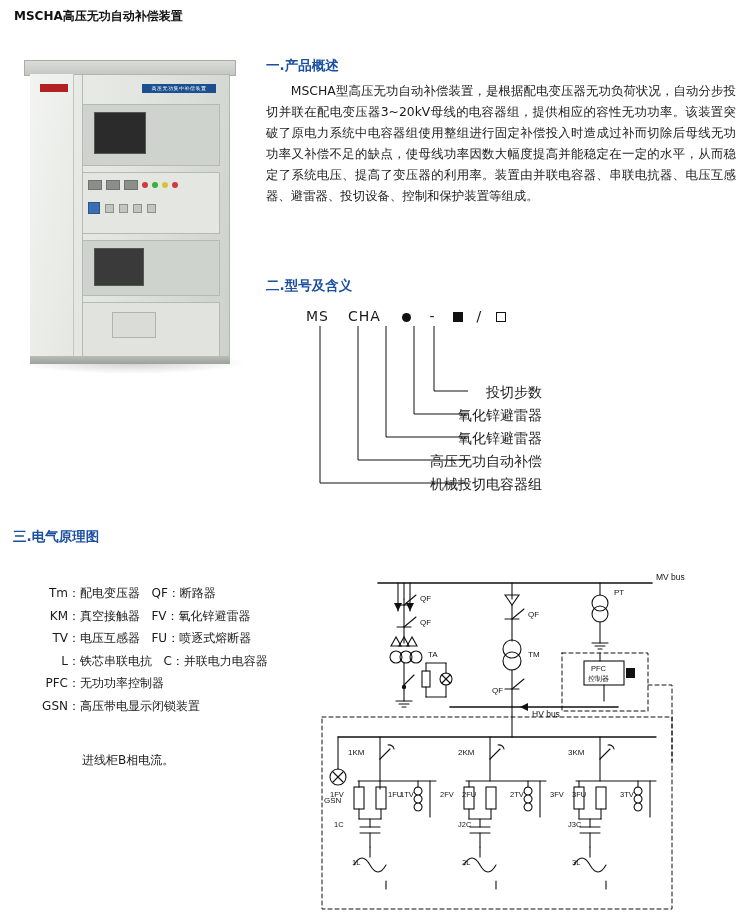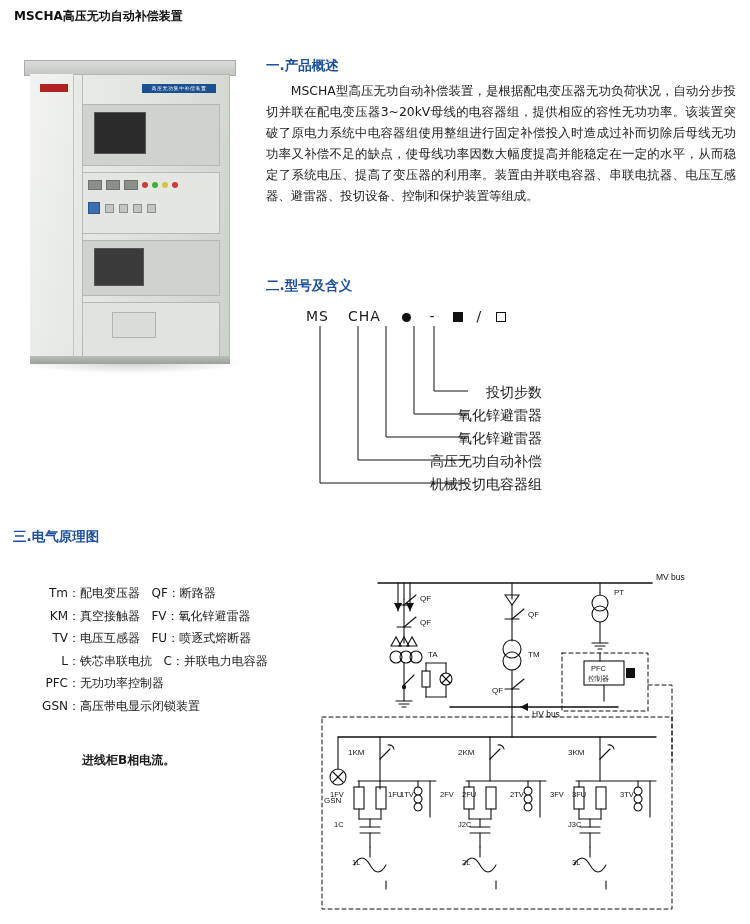--- a/index.html
+++ b/index.html
@@ -179,21 +179,21 @@
   .legend .k { display:inline-block; text-align:right; }
   .note {
     position: absolute;
     left: 30px;
     top: 750px;
     font-size: 12px;
     line-height: 21px;
     color: #1a1a1a;
   }
   .note .l2 { padding-left: 36px; }
-  .note .l3 { padding-left: 52px; font-weight: bold; }
+  .note .l3 { padding-left: 52px; }
 
   
   .schem {
     position: absolute;
     left: 300px;
     top: 565px;
     width: 440px;
     height: 350px;
   }
 </style>

